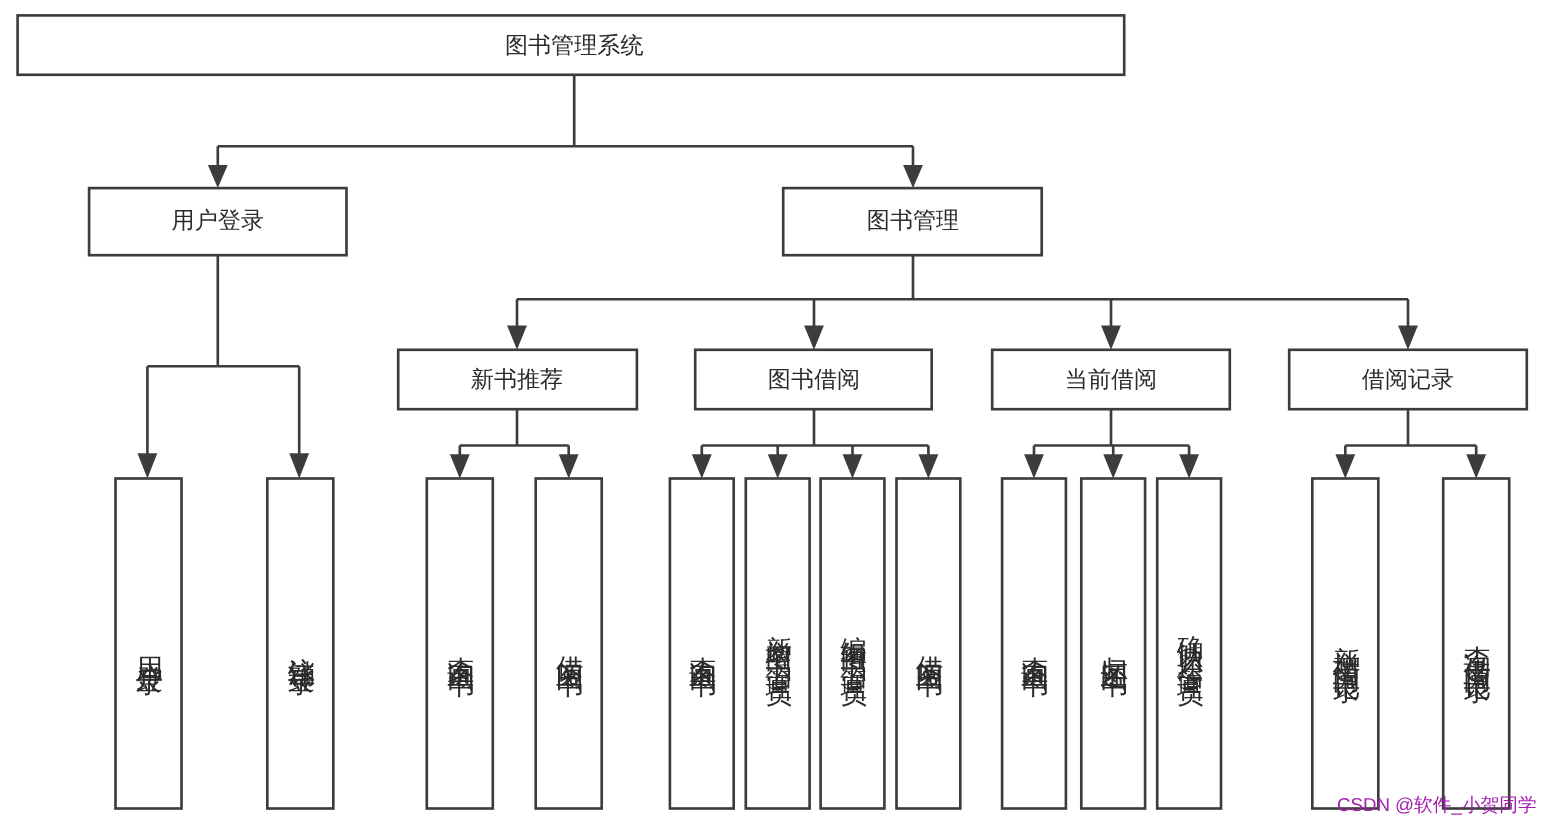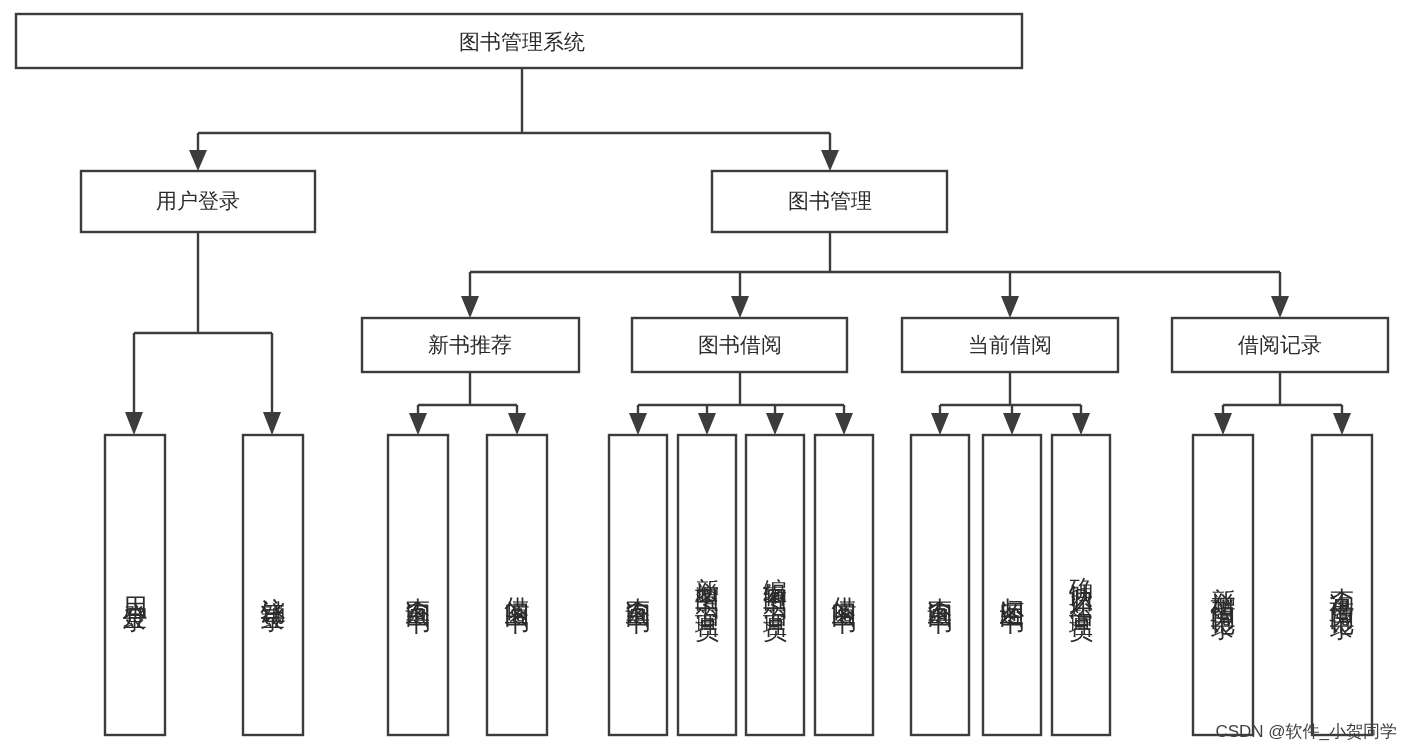--- a/index.html
+++ b/index.html
@@ -68,21 +68,21 @@
   .leaf-label-wrap.tight {
     letter-spacing: 0px;
     font-size: 24px;
   }
   .watermark {
     position: absolute;
     right: 8px;
     bottom: 4px;
     font-family: "Liberation Sans", "DejaVu Sans", sans-serif;
     font-size: 17px;
-    color: #404040;
+    color: #a21caf;
     white-space: nowrap;
     user-select: none;
   }
 </style>
 </head>
 <body>
 
 <div id="diagram-root">
 
   <svg id="tree-svg" viewBox="0 0 1405 747" xmlns="http://www.w3.org/2000/svg">

